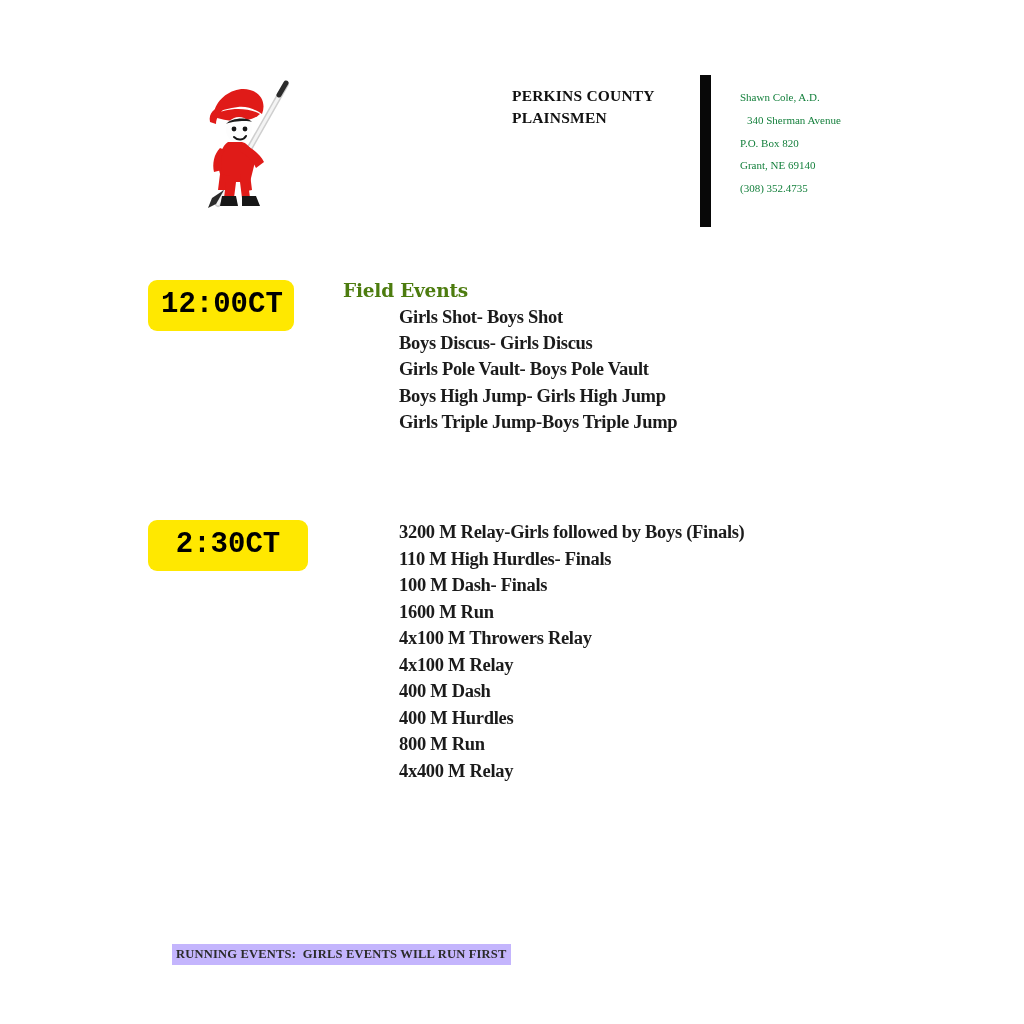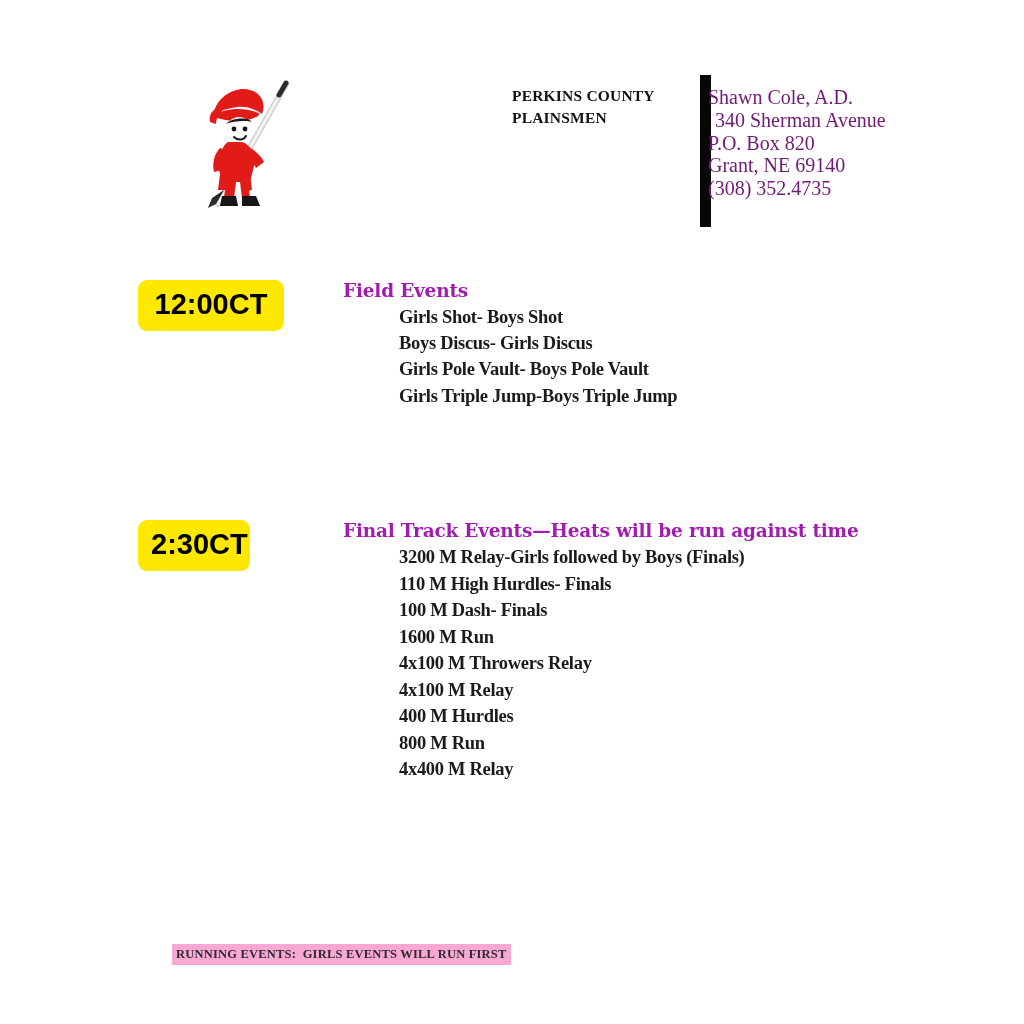--- a/index.html
+++ b/index.html
@@ -61,67 +61,67 @@
     position: absolute;
     left: 700px;
     top: 75px;
     width: 11px;
     height: 152px;
     background: #080808;
   }
 
   .address {
     position: absolute;
-    left: 708px;
+    left: 740px;
     top: 86px;
-    font-size: 20px;
+    font-size: 11px;
     line-height: 22.8px;
-    color: #701a75;
+    color: #15803d;
     white-space: nowrap;
   }
   .address .line { display: block; }
   .address .line.indent { padding-left: 7px; }
 
   
   .block { position: absolute; left: 0; width: 1024px; }
   .block-field { top: 278px; }
   .block-track { top: 518px; }
 
   .time-badge {
     position: absolute;
-    left: 138px;
+    left: 148px;
     top: 2px;
     background: #ffe800;
     border-radius: 9px;
-    font-family: Liberation Sans, sans-serif;
+    font-family: Liberation Mono, monospace;
     font-weight: bold;
     font-size: 29px;
     line-height: 1;
     color: #000000;
     text-align: center;
     padding: 10px 13px 12px 13px;
     box-sizing: border-box;
     white-space: nowrap;
   }
   .block-field .time-badge { width: 146px; }
-  .block-track .time-badge { width: 112px; }
+  .block-track .time-badge { width: 160px; }
 
   .block-body {
     position: absolute;
     left: 343px;
     top: 0;
     width: 660px;
   }
 
   .block-heading {
     font-family: "DejaVu Serif", "Liberation Serif", serif;
     font-weight: bold;
     font-size: 18.5px;
     line-height: 25px;
-    color: #a21caf;
+    color: #4d7c0f;
     white-space: nowrap;
     letter-spacing: -0.2px;
   }
 
   .event-list {
     list-style: none;
     margin: 1px 0 0 0;
     padding: 0 0 0 56px;
   }
   .event-list li {
@@ -133,21 +133,21 @@
     white-space: nowrap;
     letter-spacing: -0.3px;
   }
   .block-track .event-list li { line-height: 26.5px; }
 
   
   .footer-note {
     position: absolute;
     left: 172px;
     top: 944px;
-    background: #f9a8d4;
+    background: #c4b5fd;
     padding: 2px 4px 3px 4px;
     font-family: "Liberation Serif", "DejaVu Serif", serif;
     font-weight: bold;
     font-size: 12.5px;
     line-height: 16px;
     letter-spacing: 0.2px;
     color: #2b2b2b;
     white-space: pre;
   }
 </style>
@@ -210,36 +210,37 @@
   </div>
 
   <div class="block block-field">
     <div class="time-badge">12:00CT</div>
     <div class="block-body">
       <div class="block-heading">Field Events</div>
       <ul class="event-list">
         <li>Girls Shot- Boys Shot</li>
         <li>Boys Discus- Girls Discus</li>
         <li>Girls Pole Vault- Boys Pole Vault</li>
+        <li>Boys High Jump- Girls High Jump</li>
         <li>Girls Triple Jump-Boys Triple Jump</li>
       </ul>
     </div>
   </div>
 
   <div class="block block-track">
     <div class="time-badge">2:30CT</div>
     <div class="block-body">
-      <div class="block-heading">Final Track Events—Heats will be run against time</div>
       <ul class="event-list">
         <li>3200 M Relay-Girls followed by Boys (Finals)</li>
         <li>110 M High Hurdles- Finals</li>
         <li>100 M Dash- Finals</li>
         <li>1600 M Run</li>
         <li>4x100 M Throwers Relay</li>
         <li>4x100 M Relay</li>
+        <li>400 M Dash</li>
         <li>400 M Hurdles</li>
         <li>800 M Run</li>
         <li>4x400 M Relay</li>
       </ul>
     </div>
   </div>
 
   <div class="footer-note">RUNNING EVENTS:  GIRLS EVENTS WILL RUN FIRST</div>
 
 </div>

